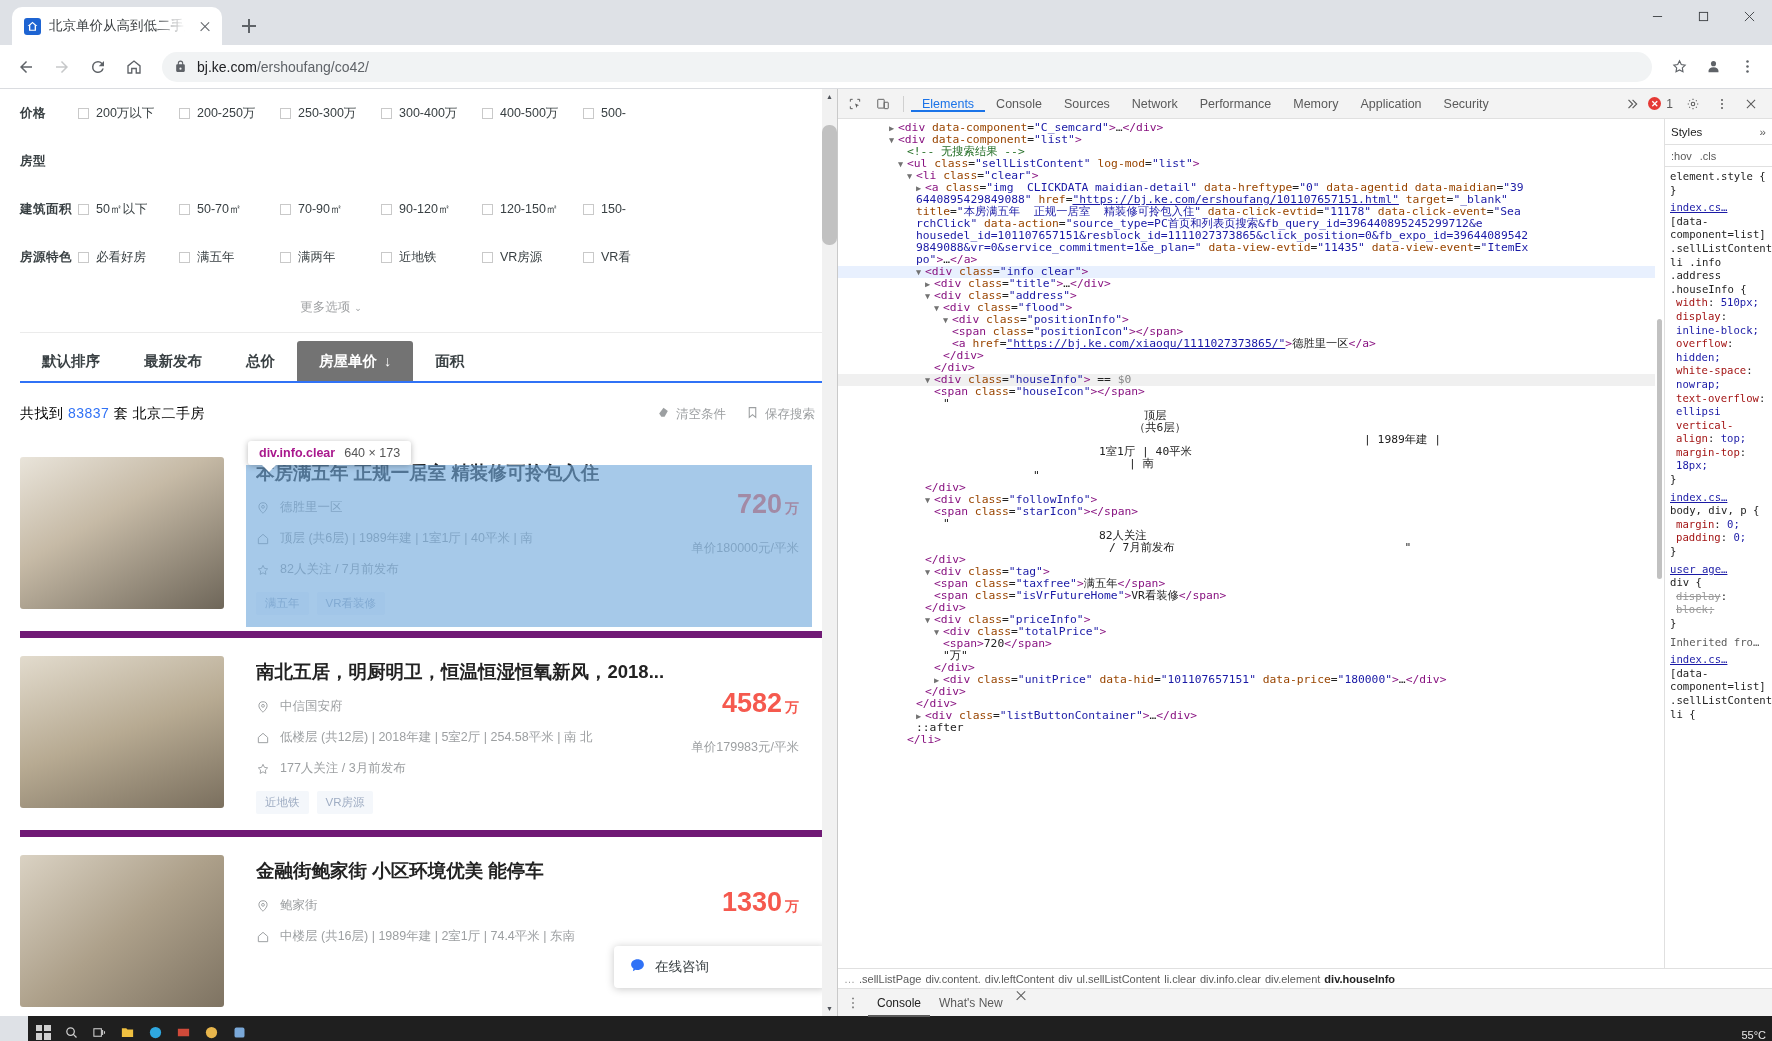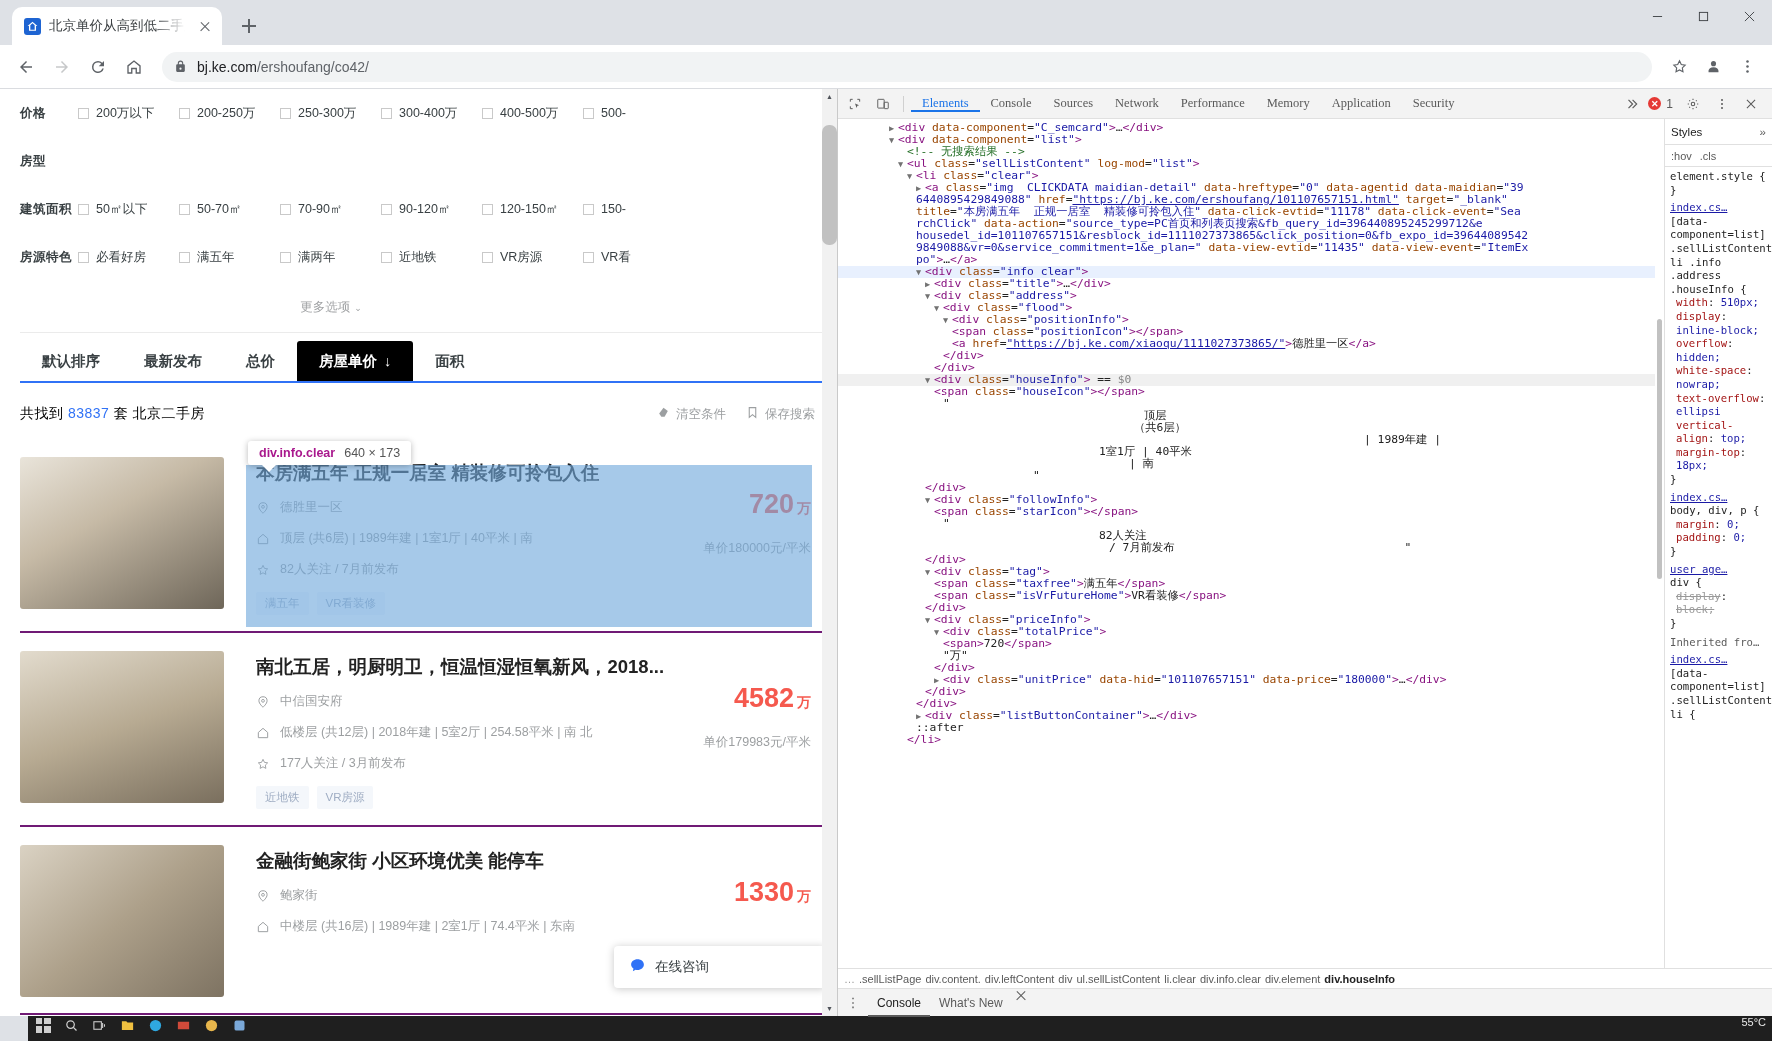--- a/index.html
+++ b/index.html
@@ -57,31 +57,31 @@
   .frow { display:flex; align-items:center; height:24px; margin-bottom:24px; }
   .flabel { font-size:12.5px; color:#394043; font-weight:bold; width:58px; flex:none; letter-spacing:.5px;}
   .fitems { display:flex; flex:1; }
   .fitem { width:101px; display:flex; align-items:center; gap:7px; font-size:12.5px; color:#394043; cursor:pointer; white-space:nowrap; flex:none;}
   .cbox { width:11px;height:11px;border:1px solid #c9c9c9;background:#fff;flex:none;}
   .more { text-align:center; font-size:12.5px; color:#a1a3a5; padding:2px 0 10px; margin-right:195px; cursor:pointer;margin-top:28px;}
   .more .chev{ font-size:9px; margin-left:4px; }
 
   .sortbar { height:50px; display:flex; align-items:flex-end; border-bottom:2px solid #3072f6; margin-right:0; }
   .sorttab { height:40px; padding:0 22px; display:flex; align-items:center; justify-content:center; font-size:14.5px; color:#394043; font-weight:bold; cursor:pointer; }
-  .sorttab.active { background:#000000; color:#fff; border-radius:3px 3px 0 0;justify-content:space-between; }
+  .sorttab.active { background:#737373; color:#fff; border-radius:3px 3px 0 0;justify-content:space-between; }
   .sorttab .arrow{ margin-left:7px; font-weight:normal; }
 
   .resultbar { display:flex; align-items:center; padding:22px 0 16px 0; }
   .resulttext { font-size:14px; font-weight:normal; color:#000; letter-spacing:.5px;}
   .resulttext .num { color:#3072f6; }
   .resultactions { margin-left:auto; display:flex; gap:20px; margin-right:22px; }
   .ract { display:flex;align-items:center;gap:6px;font-size:12.5px;color:#9c9fa1;cursor:pointer;}
   .ract svg{width:13px;height:13px;}
 
-  .listing { display:flex; padding:18px 0 16px 0; border-bottom:2px solid #701a75; position:relative; }
+  .listing { display:flex; padding:18px 12px 16px 0; border-bottom:7px solid #701a75; position:relative; }
   .lphoto { width:204px; height:152px; flex:none; border-radius:3px; overflow:hidden; position:relative; background:#c8c2b8;}
   .linfo { flex:1; padding-left:32px; position:relative; padding-top:4px;}
   .ltitle { font-size:18.5px; font-weight:bold; color:#222; line-height:1.3; margin-bottom:14px; white-space:nowrap; overflow:hidden; cursor:pointer;}
   .lrow { display:flex; align-items:center; gap:10px; font-size:12.5px; color:#9c9fa1; margin-bottom:14px;}
   .lrow .licon { width:14px;height:14px;flex:none;}
   .lrow a { color:#9c9fa1; text-decoration:none;}
   .ltags { display:flex; gap:8px; margin-top:4px;}
   .ltag { background:#f4f7fb; color:#9fadc3; font-size:11.5px; padding:4px 9px; border-radius:2px;}
   .lprice { position:absolute; right:26px; top:34px; text-align:right;}
   .ptotal { font-size:27px; font-weight:bold; color:#f5594e; line-height:1; }
@@ -116,21 +116,21 @@
   
   #pagescrollbar{ position:absolute; right:0; top:0; width:15px; height:100%; background:#f1f1f1; z-index:35;}
   #pagescrollbar .arrowup,#pagescrollbar .arrowdn{height:15px;display:flex;align-items:center;justify-content:center;font-size:7px;color:#50535a;}
   #pagescrollbar .thumb{position:absolute;top:36px;width:15px;height:120px;background:#c1c1c1;border-radius:7px;}
 
   
   #dt-toolbar{ height:30px; display:flex; align-items:center; border-bottom:1px solid #e0e0e0; background:#f3f3f3; padding:0 4px; gap:2px;}
   .dt-icobtn{ width:26px;height:24px;display:flex;align-items:center;justify-content:center;cursor:pointer;}
   .dt-icobtn svg{width:14px;height:14px;}
   .dt-sep{ width:1px;height:16px;background:#d0d0d0;margin:0 5px;}
-  .dt-tab{ font-size:12.5px; color:#5a5a5a; padding:0 11px; height:17px; display:flex;align-items:center; cursor:pointer; white-space:nowrap;font-family:Liberation Serif, serif;}
+  .dt-tab{ font-size:12.5px; color:#5a5a5a; padding:0 11px; height:17px; display:flex;align-items:center; cursor:pointer; white-space:nowrap;}
   .dt-tab.active{ color:#1a73e8; box-shadow:inset 0 -2px 0 #1a73e8; }
   .dt-right{ margin-left:auto; display:flex; align-items:center; gap:3px; padding-right:4px;}
   .dt-errbadge{ display:flex;align-items:center;gap:5px;font-size:12px;color:#5a5a5a;margin-right:4px;}
   .dt-errdot{ width:13px;height:13px;border-radius:50%;background:#e53935;color:#fff;font-size:9px;display:flex;align-items:center;justify-content:center;font-weight:bold;}
 
   #dt-body{ flex:1; display:flex; min-height:0; }
   #dt-dom{ flex:1; overflow:hidden; position:relative; background:#fff; min-width:0;}
   #dom-tree{ font-family:"DejaVu Sans Mono", monospace; font-size:11.3px; line-height:12px; color:#222; padding:3px 0 0 0; white-space:pre-wrap; }
   .dl{ padding:0 4px 0 0; position:relative; }
   .dl.sel{ background:#e8f0fe; }
@@ -165,21 +165,21 @@
   
   #dt-drawer{ height:28px; border-top:1px solid #e0e0e0; background:#f3f3f3; display:flex; align-items:center; padding:0 6px; gap:6px;}
   #dt-drawer .dkebab{ width:18px; display:flex; align-items:center; justify-content:center; color:#5a5a5a; font-size:13px; cursor:pointer;}
   #dt-drawer .dtab{ font-size:12px; color:#5a5a5a; padding:0 9px; height:28px; display:flex; align-items:center; cursor:pointer;}
   #dt-drawer .dtab.active{ color:#222; box-shadow:inset 0 -2px 0 #5a5a5a;}
   #dt-drawer .dclose{ width:14px;height:14px;position:relative;cursor:pointer;margin-left:2px;}
   #dt-drawer .dclose::before,#dt-drawer .dclose::after{content:"";position:absolute;left:1px;top:6.5px;width:12px;height:1.3px;background:#5a5a5a;}
   #dt-drawer .dclose::before{transform:rotate(45deg);} #dt-drawer .dclose::after{transform:rotate(-45deg);}
 
   
-  #taskbar{ height:25px; background:#1f1f1f; display:flex; align-items:flex-start; padding:0 6px; gap:10px; flex:none;margin-left:28px;}
+  #taskbar{ height:25px; background:#1f1f1f; display:flex; align-items:flex-end; padding:0 6px; gap:10px; flex:none;margin-left:28px;}
   .tb-ico{ width:18px;height:18px;display:flex;align-items:center;justify-content:center;cursor:pointer;}
   .tb-ico svg{width:15px;height:15px;}
   #taskbar .right{ margin-left:auto; display:flex; align-items:center; gap:10px; color:#e8e8e8; font-size:11px;}
   .winlogo{ width:15px;height:15px; display:grid; grid-template-columns:1fr 1fr; grid-gap:1.5px;}
   .winlogo i{ background:#cfcfcf; display:block;}
 </style>
 </head>
 <body>
 
 <div id="window">

